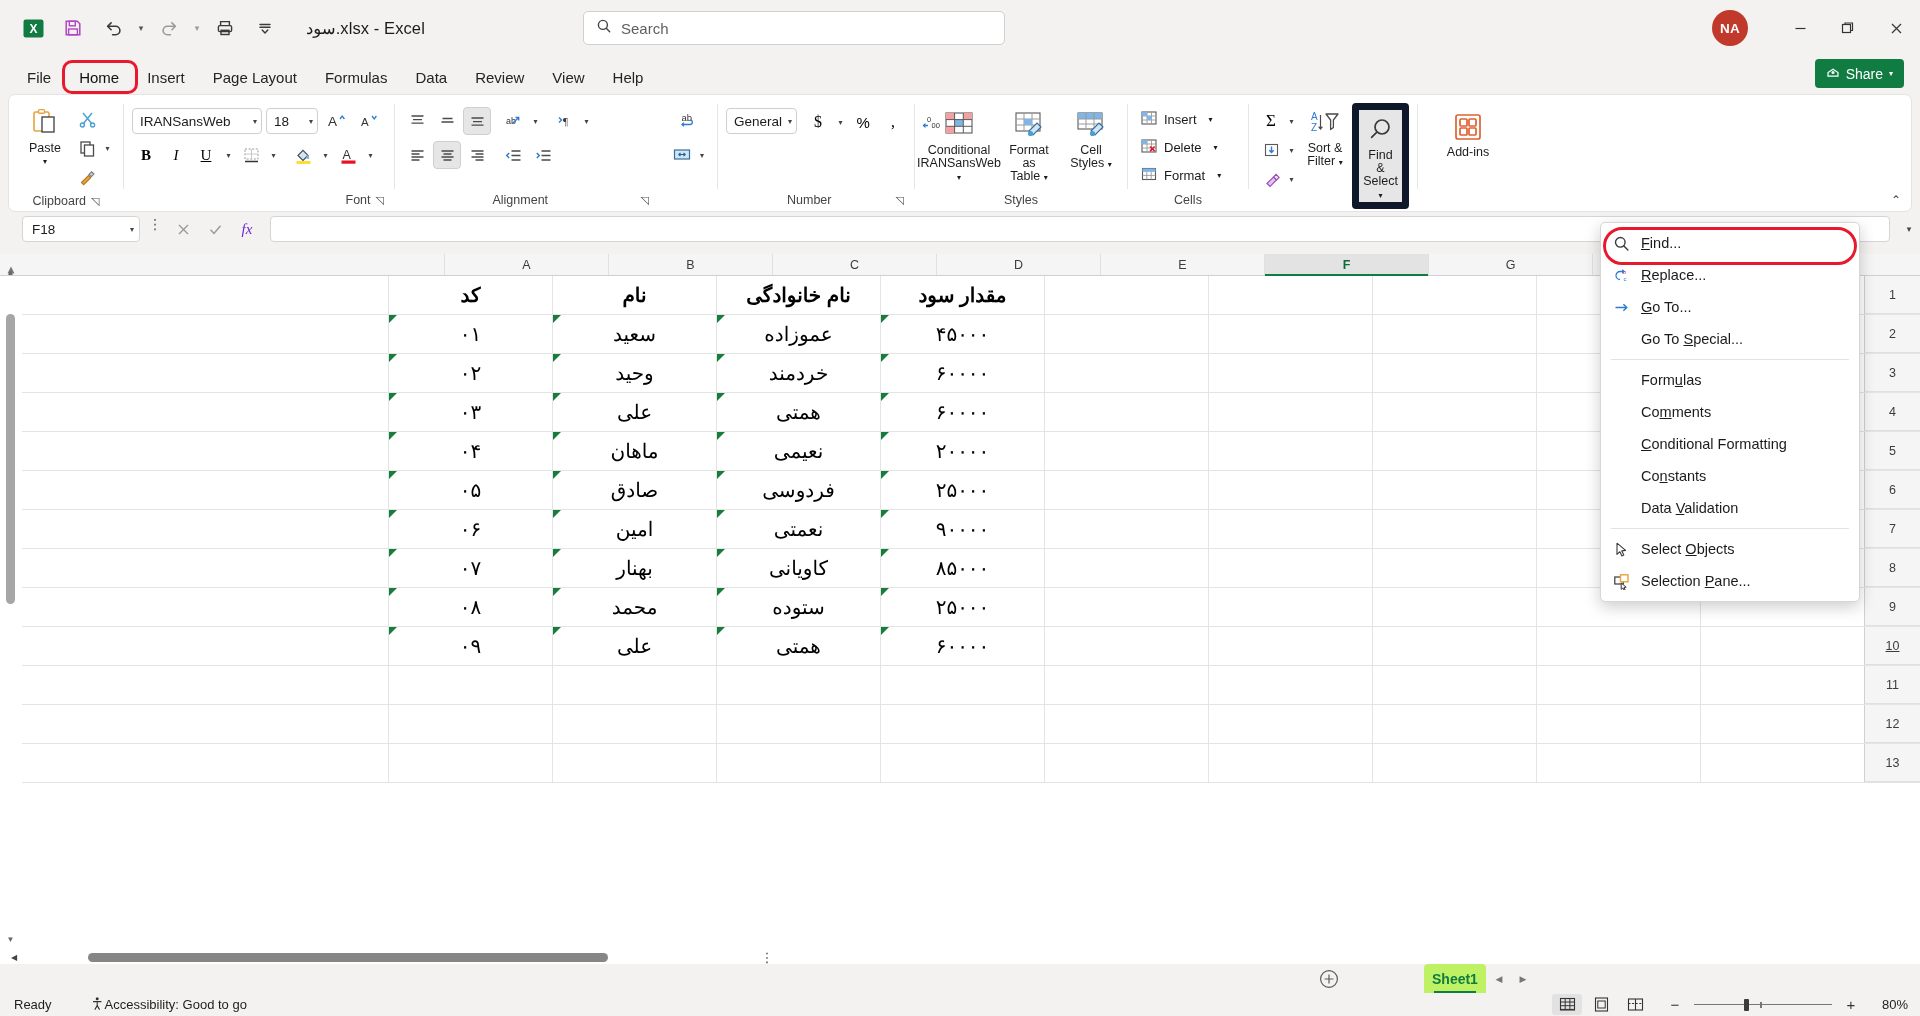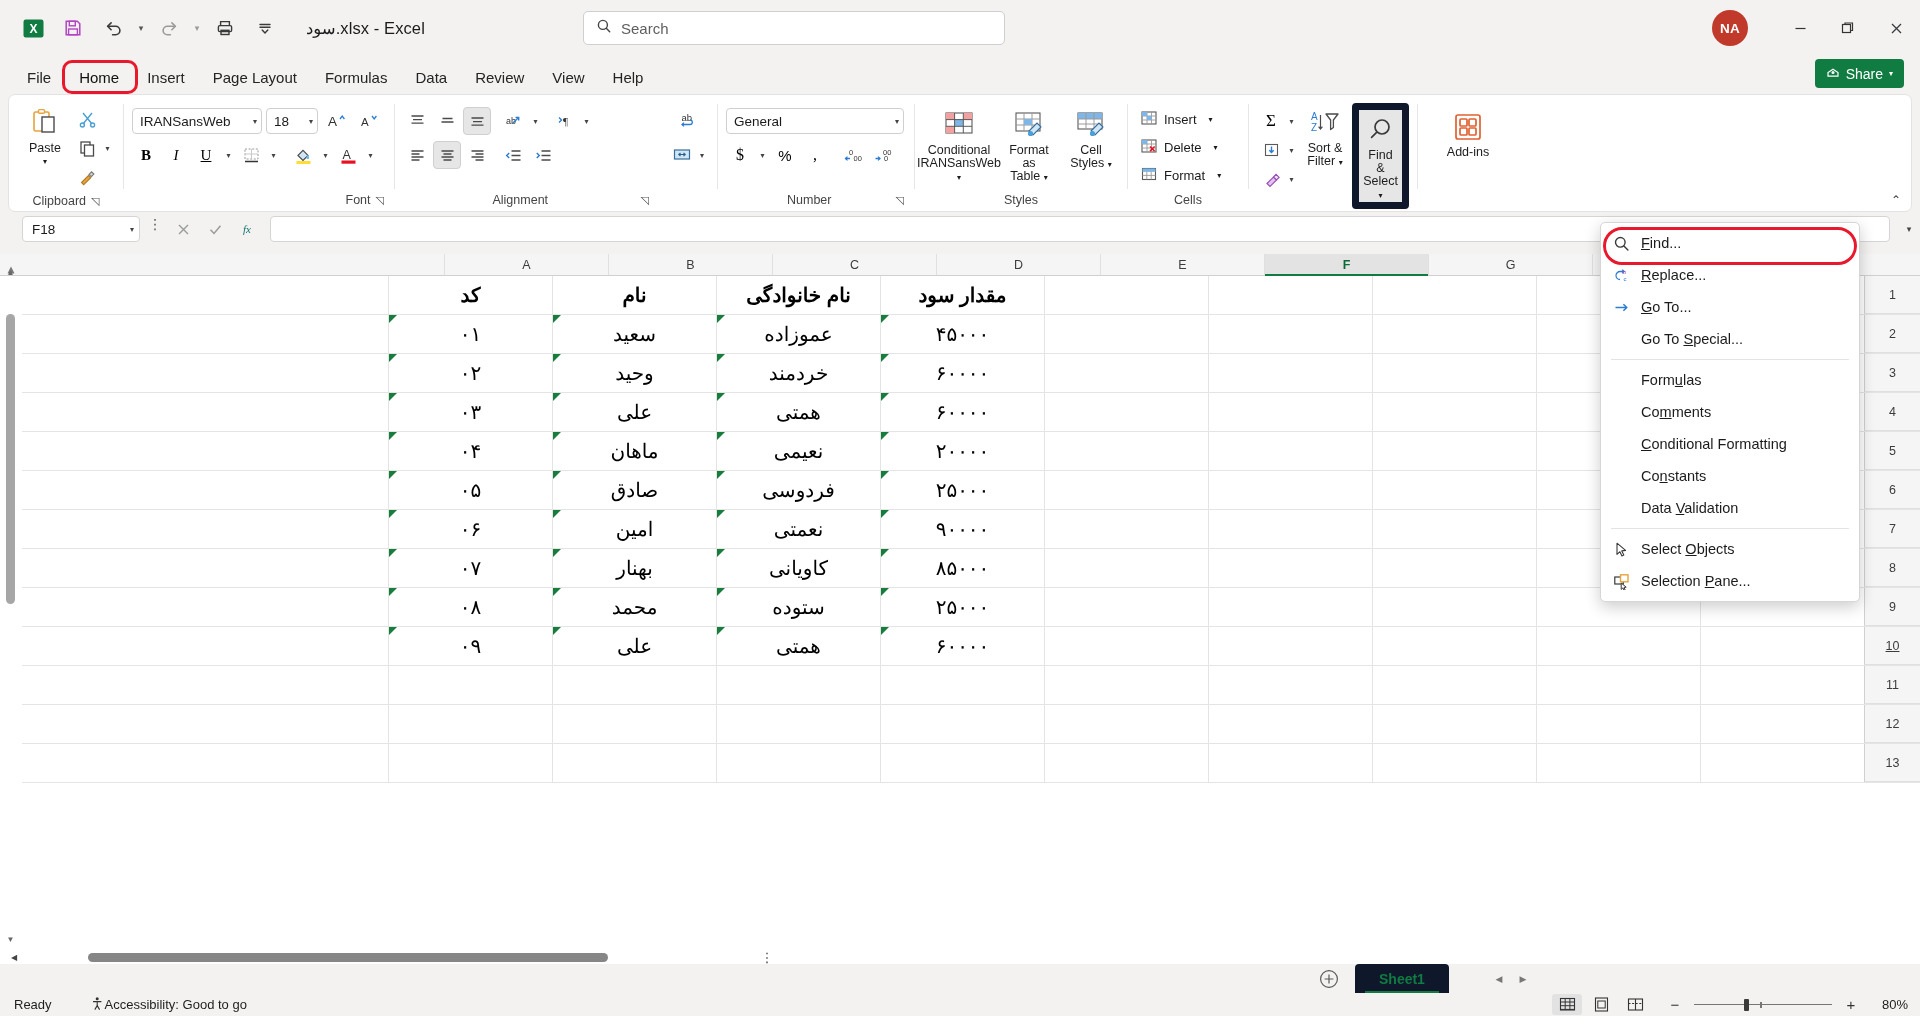--- a/index.html
+++ b/index.html
@@ -180,22 +180,22 @@
     background:#f3f2f1; display:flex; align-items:center;
   }
   .hscroll-area { position:absolute; left:0; top:-14px; width:780px; height:15px; display:flex; align-items:center; }
   .hs-left { width:28px; text-align:center; font-size:8px; color:#444; cursor:pointer; }
   .hs-track { flex:1; height:9px; position:relative; }
   .hs-thumb { position:absolute; left:60px; top:0; width:520px; height:9px; background:#868686; border-radius:5px; cursor:grab; }
   .hs-dots { width:26px; text-align:center; font-size:13px; color:#444; cursor:pointer; }
 
   .addsheet { position:absolute; left:1318px; top:4px; width:22px; height:22px; cursor:pointer; }
   .sheettab {
-    position:absolute; left:1355px; top:0; height:29px; padding:0 24px;
-    background:#0f172a; display:flex; align-items:center; font-size:14px; color:#107c41;
+    position:absolute; left:1424px; top:0; height:29px; padding:0 8px;
+    background:#bef264; display:flex; align-items:center; font-size:14px; color:#107c41;
     font-weight:bold; cursor:pointer; border-radius:4px 4px 0 0;
   }
   .sheettab::after { content:""; position:absolute; left:10px; right:10px; bottom:0; height:2px; background:#107c41; }
   .tabnav { position:absolute; left:1488px; top:0; height:29px; display:flex; align-items:center; gap:2px; }
   .tabnav div { width:22px; height:22px; display:flex; align-items:center; justify-content:center;
     font-size:9px; color:#777; cursor:pointer; }
 
   
   .statusbar {
     position:absolute; left:0; top:993px; width:1920px; height:23px;
@@ -531,21 +531,21 @@
               </svg>
           </div>
           <div class="caret">▾</div>
         </div>
       </div>
       <div class="group-label"></div>
     </div>
     <div class="gsep"></div>
 
     <div class="group" style="width:196px">
-      <div class="group-body" style="flex-direction:column; gap:7px; padding-top:7px">
+      <div class="group-body" style="flex-direction:row; gap:7px; padding-top:7px">
         <div class="combo" style="width:178px">
           <span class="cv">General</span>
           <span class="cc">▾</span>
         </div>
         <div class="row" style="gap:2px">
           <div class="smallbtn" style="font-size:16px; font-family:'Liberation Serif',serif">$</div>
           <div class="caret">▾</div>
           <div class="smallbtn" style="font-size:15px">%</div>
           <div class="smallbtn" style="font-size:16px; font-family:'Liberation Serif',serif">,</div>
           <div style="width:5px"></div>
@@ -735,21 +735,21 @@
       <svg width="15" height="15" viewBox="0 0 15 15">
           <path d="M3 3l9 9M12 3l-9 9" stroke="#9a9a9a" stroke-width="1.4"></path>
         </svg>
     </div>
     <div class="fb-ic">
       <svg width="15" height="15" viewBox="0 0 15 15">
           <path d="M2.5 7.8l3.5 3.6 6.5-7.6" fill="none" stroke="#9a9a9a" stroke-width="1.5"></path>
         </svg>
     </div>
     <div class="fb-ic">
-      <span style="font-size:11px; font-style:italic; font-family:'Liberation Serif',serif; color:#0f766e">fx</span>
+      <span style="font-size:15px; font-style:italic; font-family:'Liberation Serif',serif; color:#6d28d9">fx</span>
     </div>
     <div class="fb-input"></div>
     <div class="fb-expand">▾</div>
   </div>
 
   <div class="gridzone">
 
     <div style="position:absolute; left:0; top:0; width:22px; height:22px; background:#f5f5f5; border-bottom:1px solid #d0d0d0; display:flex; align-items:flex-end; justify-content:center">
       <svg width="10" height="10" viewBox="0 0 10 10">
           <path d="M5 1.5L8.5 8.5h-7z" fill="#777"></path>

